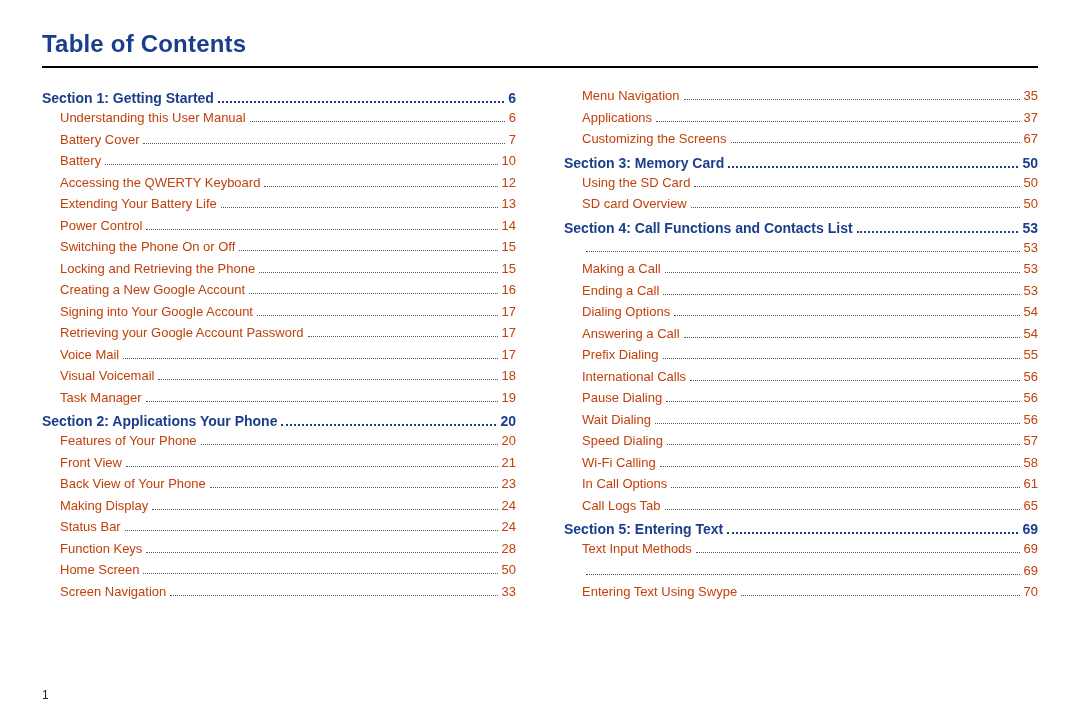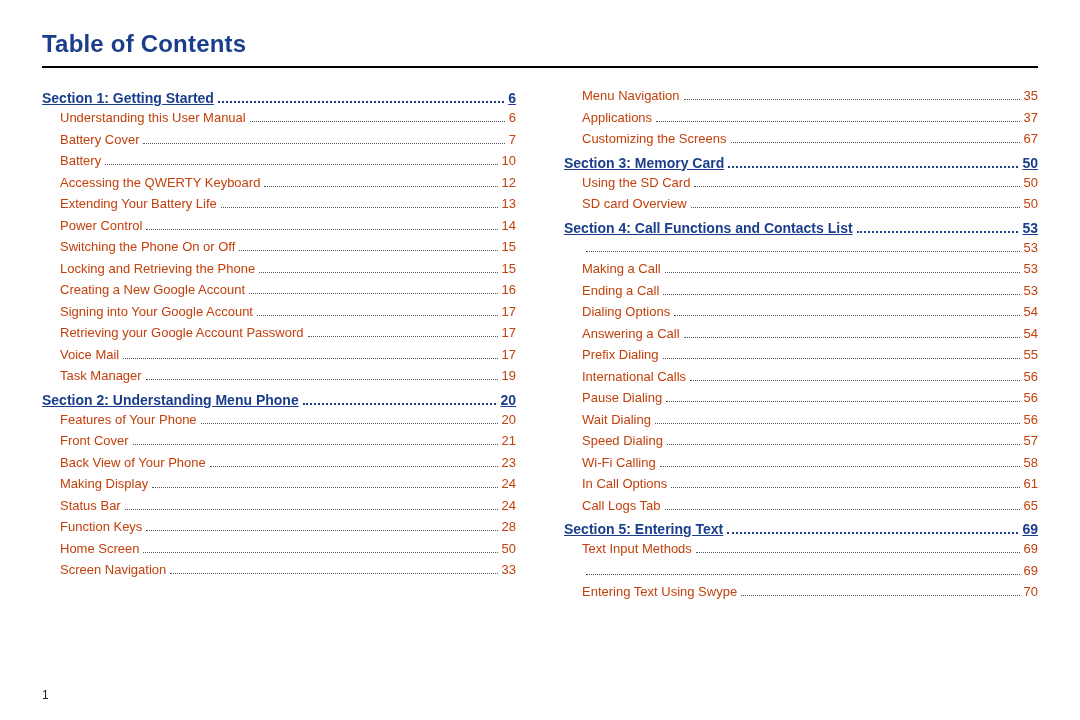--- a/index.html
+++ b/index.html
@@ -1,21 +1,21 @@
 <!DOCTYPE html>
 <html><head>
 <meta charset="utf-8">
 <style>
   html,body{margin:0;padding:0;background:#fff;font-family:Arial,Helvetica,sans-serif;color:#000;}
   .page{width:1080px;height:720px;box-sizing:border-box;padding:30px 42px 20px 42px;position:relative;}
   .title{font-size:24px;font-weight:900;color:#1a3e8c;letter-spacing:0.2px;margin-bottom:8px;}
   .rule{border:none;border-top:2px solid #000;margin:0 0 16px 0;}
   .cols{display:flex;gap:48px;}
   .col{flex:1;min-width:0;}
-  .sec{display:flex;align-items:baseline;font-size:14px;font-weight:700;color:#1a3e8c;margin:6px 0 2px 0;white-space:nowrap;text-decoration:underline;}
+  .sec{display:flex;align-items:baseline;font-size:14px;font-weight:700;color:#1a3e8c;margin:6px 0 2px 0;white-space:nowrap;}
   .sec .label{flex:0 0 auto;}
   .sec .dots{flex:1 1 auto;border-bottom:2px dotted #1a3e8c;margin:0 4px 2px 4px;}
   .sec .pg{flex:0 0 auto;}
   .item{display:flex;align-items:baseline;font-size:13px;color:#c2410c;margin:2px 0 2px 18px;white-space:nowrap;line-height:1.5;}
   .item .label{flex:0 0 auto;}
   .item .dots{flex:1 1 auto;border-bottom:1.5px dotted #555;margin:0 4px 2px 4px;}
   .item .pg{flex:0 0 auto;}
   .pagenum{position:absolute;left:42px;bottom:18px;font-size:12px;color:#222;}
 </style>
 </head>
@@ -85,36 +85,41 @@
           <span class="label">Retrieving your Google Account Password</span>
           <span class="dots"></span>
           <span class="pg">17</span>
         </div>
         <div class="item">
           <span class="label">Voice Mail</span>
           <span class="dots"></span>
           <span class="pg">17</span>
         </div>
         <div class="item">
+          <span class="label">Visual Voicemail</span>
+          <span class="dots"></span>
+          <span class="pg">18</span>
+        </div>
+        <div class="item">
           <span class="label">Task Manager</span>
           <span class="dots"></span>
           <span class="pg">19</span>
         </div>
         <div class="sec">
-          <span class="label">Section 2:  Understanding Menu Phone</span>
+          <span class="label">Section 2:  Applications Your Phone</span>
           <span class="dots"></span>
           <span class="pg">20</span>
         </div>
         <div class="item">
           <span class="label">Features of Your Phone</span>
           <span class="dots"></span>
           <span class="pg">20</span>
         </div>
         <div class="item">
-          <span class="label">Front Cover</span>
+          <span class="label">Front View</span>
           <span class="dots"></span>
           <span class="pg">21</span>
         </div>
         <div class="item">
           <span class="label">Back View of Your Phone</span>
           <span class="dots"></span>
           <span class="pg">23</span>
         </div>
         <div class="item">
           <span class="label">Making Display</span>

